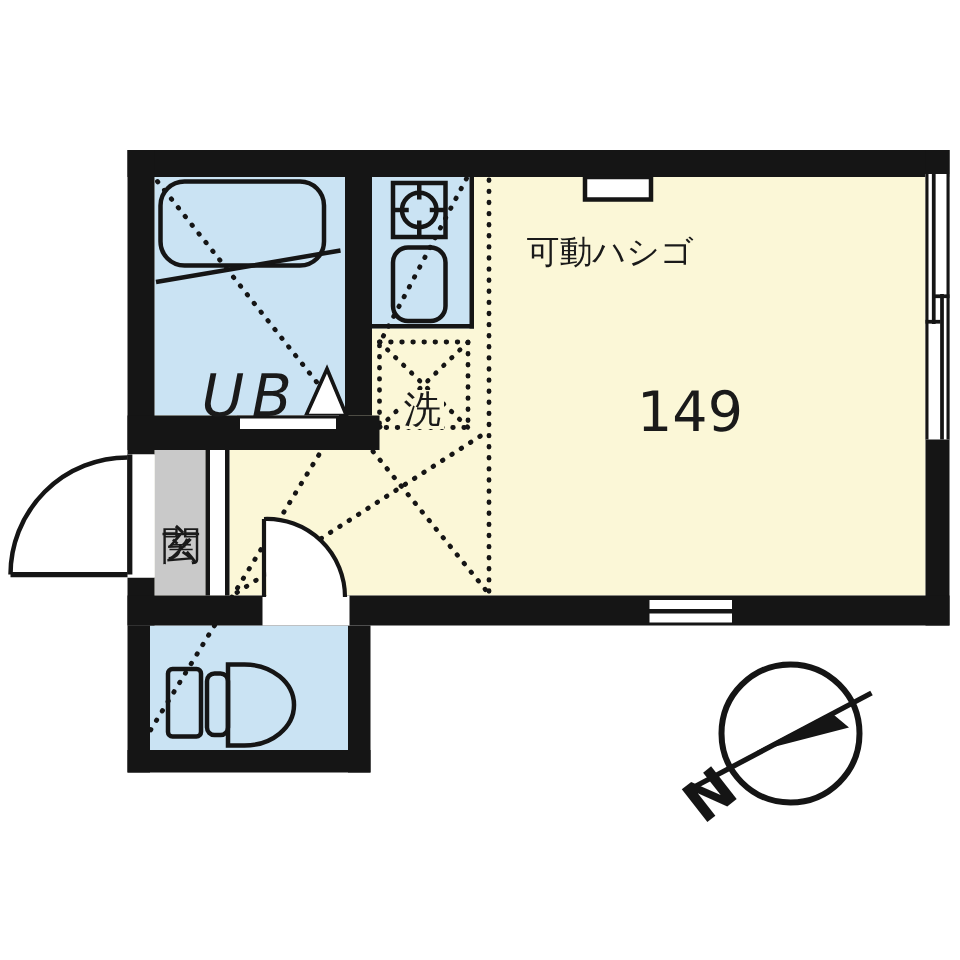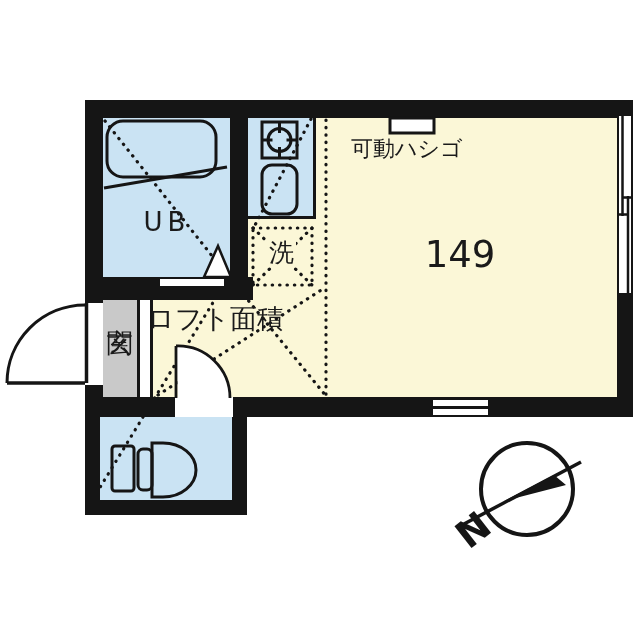--- a/index.html
+++ b/index.html
@@ -6,21 +6,21 @@
   #canvas{
     position:relative;width:640px;height:640px;background:#ffffff;overflow:hidden;
     font-family:"DejaVu Sans","Liberation Sans",sans-serif;color:#141414;
   }
   .abs{position:absolute;box-sizing:border-box;}
   .wall{background:#151515;}
   .white{background:#ffffff;}
   .room-yellow{background:#FBF7D7;}
   .room-blue{background:#CAE3F3;}
   .room-gray{background:#C9C9C9;}
-  .lbl{position:absolute;line-height:1.05;color:#1a1a1a;white-space:nowrap;}
+  .lbl{position:absolute;line-height:1.05;color:#1a1a1a;white-space:nowrap;margin-top:20px;}
   .center{text-align:center;}
   svg{position:absolute;left:0;top:0;pointer-events:none;}
 </style>
 </head>
 <body>
 
 <div id="canvas">
 
   <div class="abs room-yellow" style="left:103px;top:118px;width:514px;height:279px;"></div>
 
@@ -108,20 +108,19 @@
     <rect x="390" y="118" width="44" height="15" fill="#ffffff" stroke="#151515" stroke-width="3"></rect>
 
     <g>
       <circle cx="527" cy="489" r="46" fill="#ffffff" stroke="#151515" stroke-width="4"></circle>
       <line x1="464" y1="524" x2="581" y2="462" stroke="#151515" stroke-width="3.5"></line>
       <polygon points="504,501 577,463 554,475 566,485" fill="#151515"></polygon>
       <text x="474" y="543" font-size="38" font-weight="bold" fill="#151515" text-anchor="middle" transform="rotate(-38 474 531)">N</text>
     </g>
   </svg>
 
-  <div class="lbl center" style="left:127px;top:209px;width:80px;font-size:26px;letter-spacing:5px;">UB</div>
+  <div class="lbl center" style="left:127px;top:225px;width:80px;font-size:39px;letter-spacing:5px;font-style:italic;">UB</div>
   <div class="lbl" style="left:106px;top:307px;font-size:26px;writing-mode:vertical-rl;text-orientation:upright;letter-spacing:4px;">玄関</div>
   <div class="lbl" style="left:267px;top:240px;font-size:25px;background:#FBF7D7;padding:0 2px;">洗</div>
   <div class="lbl" style="left:351px;top:137px;font-size:22px;">可動ハシゴ</div>
   <div class="lbl center" style="left:340px;top:236px;width:240px;font-size:37px;">149</div>
-  <div class="lbl" style="left:147px;top:305px;font-size:27px;">ロフト面積</div>
 
 </div>
 
 </body></html>

